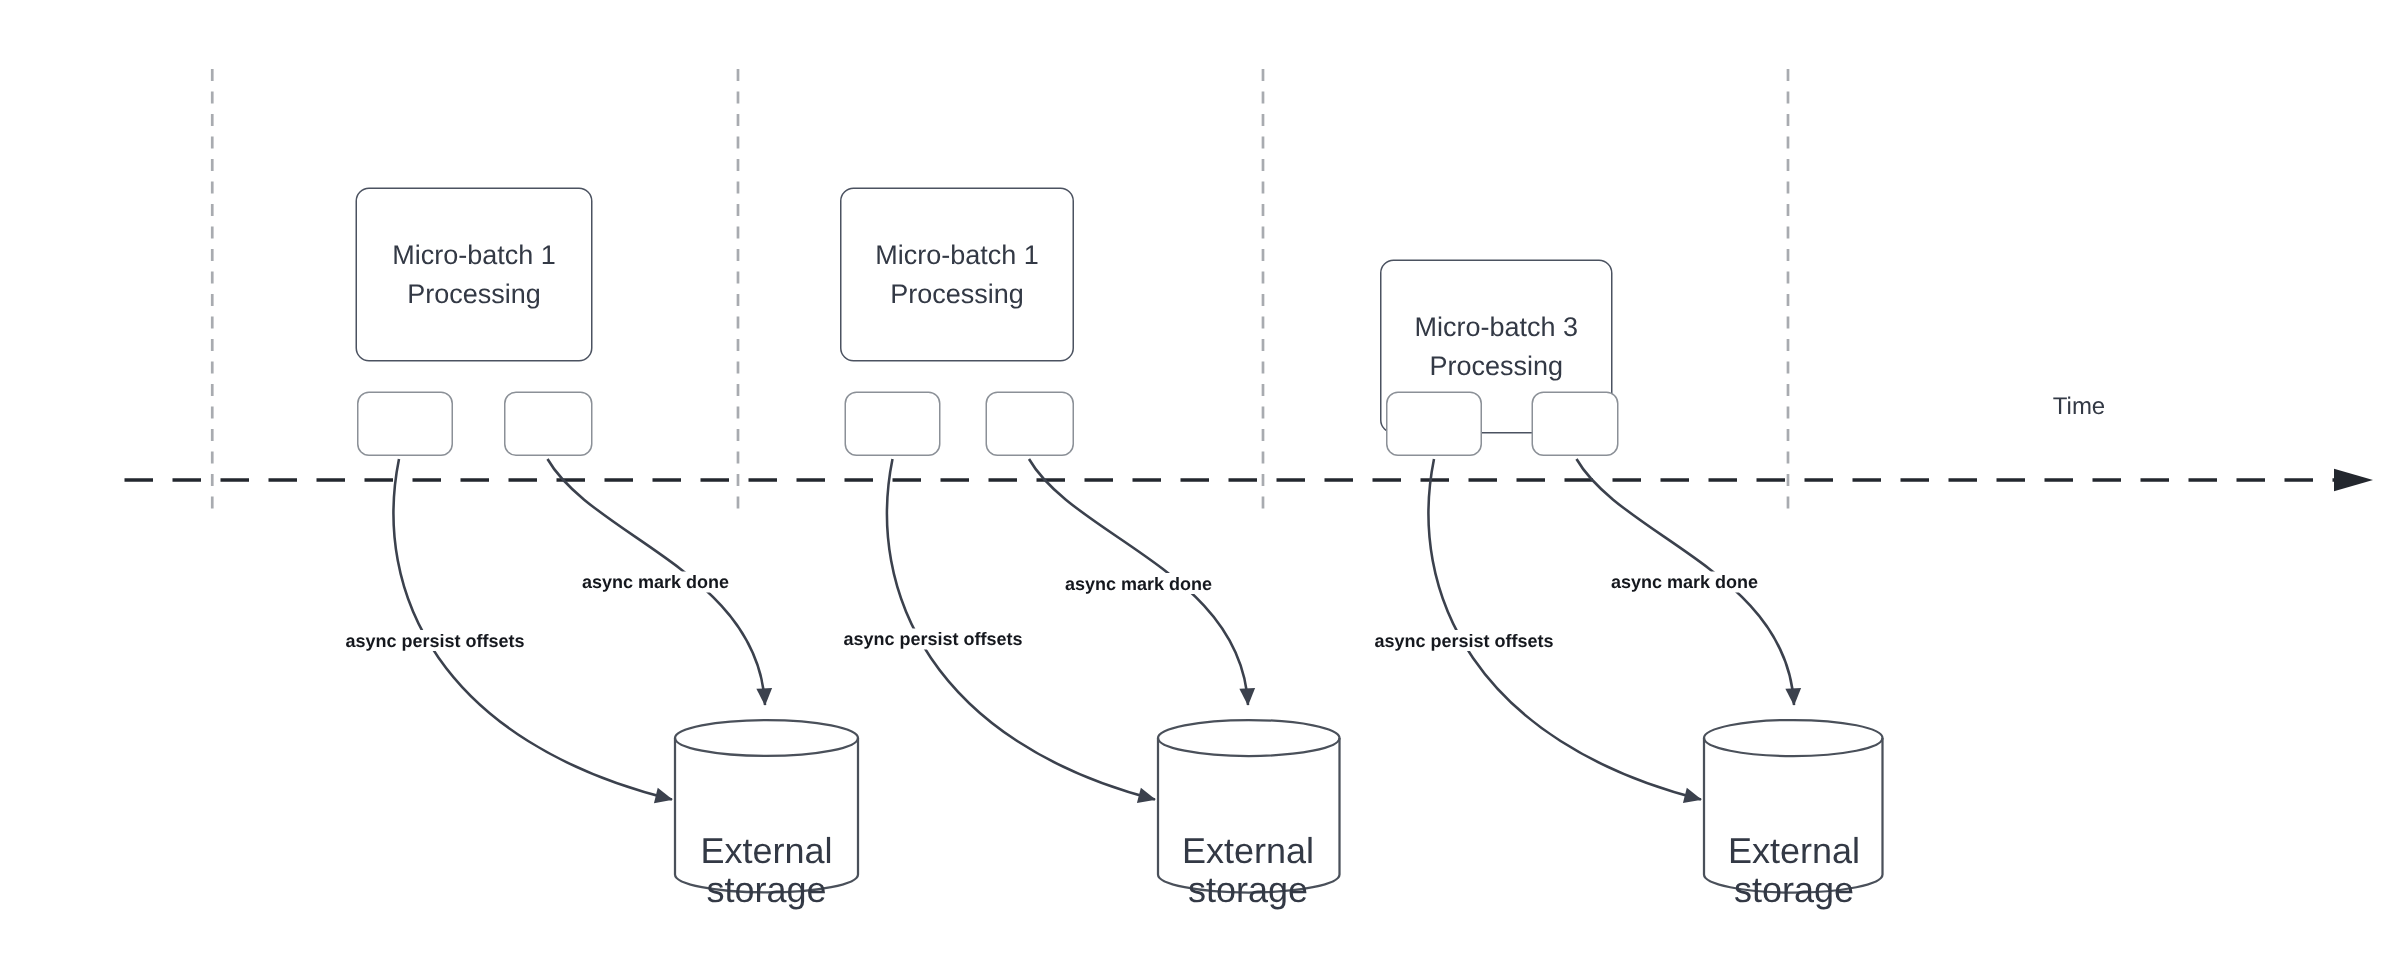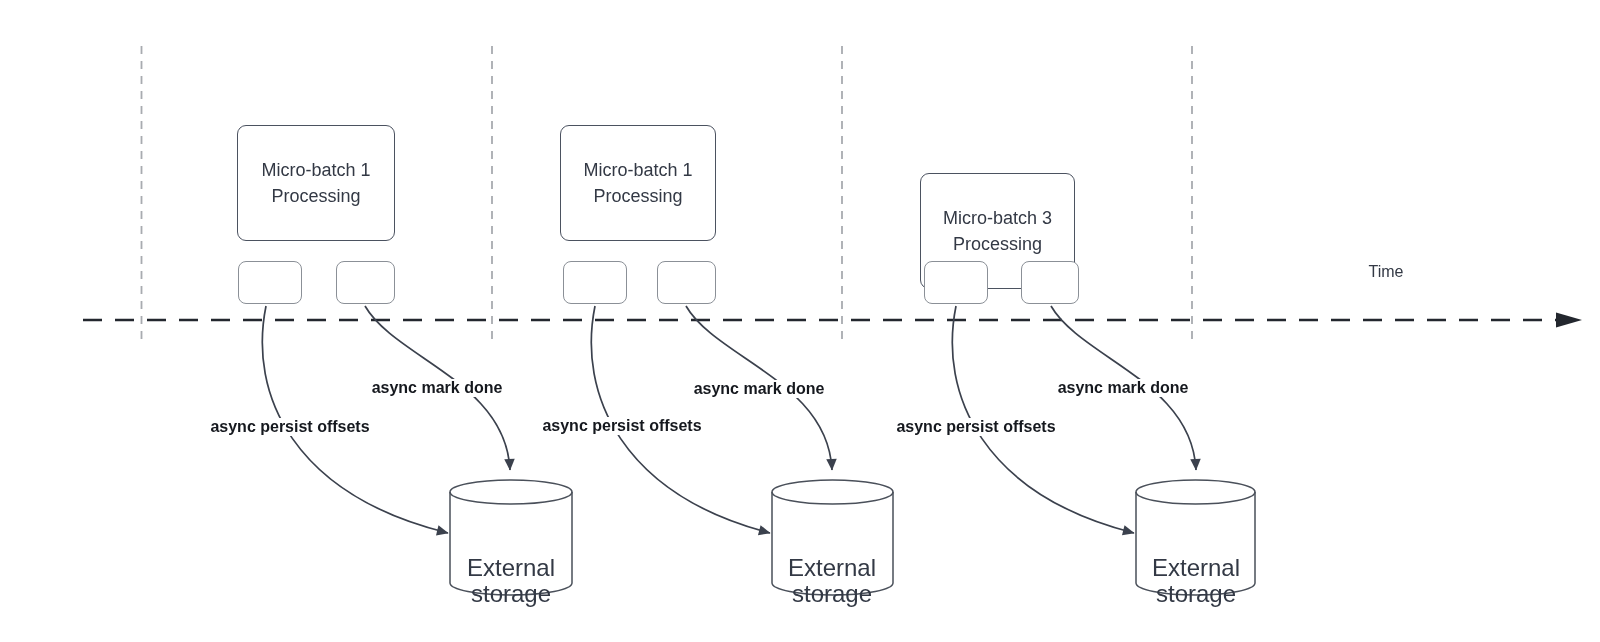--- a/index.html
+++ b/index.html
@@ -30,21 +30,21 @@
     border-radius:9px;background:#ffffff;display:flex;flex-direction:column;
     align-items:center;justify-content:center;text-align:center;
     font-size:18px;line-height:26px;color:var(--box_text);
   }
   .small-box{
     position:absolute;box-sizing:border-box;border:1.4px solid var(--small_box_border);
     border-radius:8px;background:#ffffff;
   }
   .edge-label{
     position:absolute;transform:translate(-50%,-50%);white-space:nowrap;
-    font-size:16px;font-weight:bold;color:var(--label_text);
+    font-size:12px;font-weight:bold;color:var(--label_text);
     background:#ffffff;padding:0 3px;text-align:center;
   }
   .storage-label{
     position:absolute;transform:translate(-50%,-50%);text-align:center;
     font-size:24px;line-height:26px;color:var(--box_text);white-space:nowrap;margin-top:40px;
   }
   .time-label{
     position:absolute;transform:translate(-50%,-50%);font-size:16px;
     color:var(--box_text);white-space:nowrap;
   }

